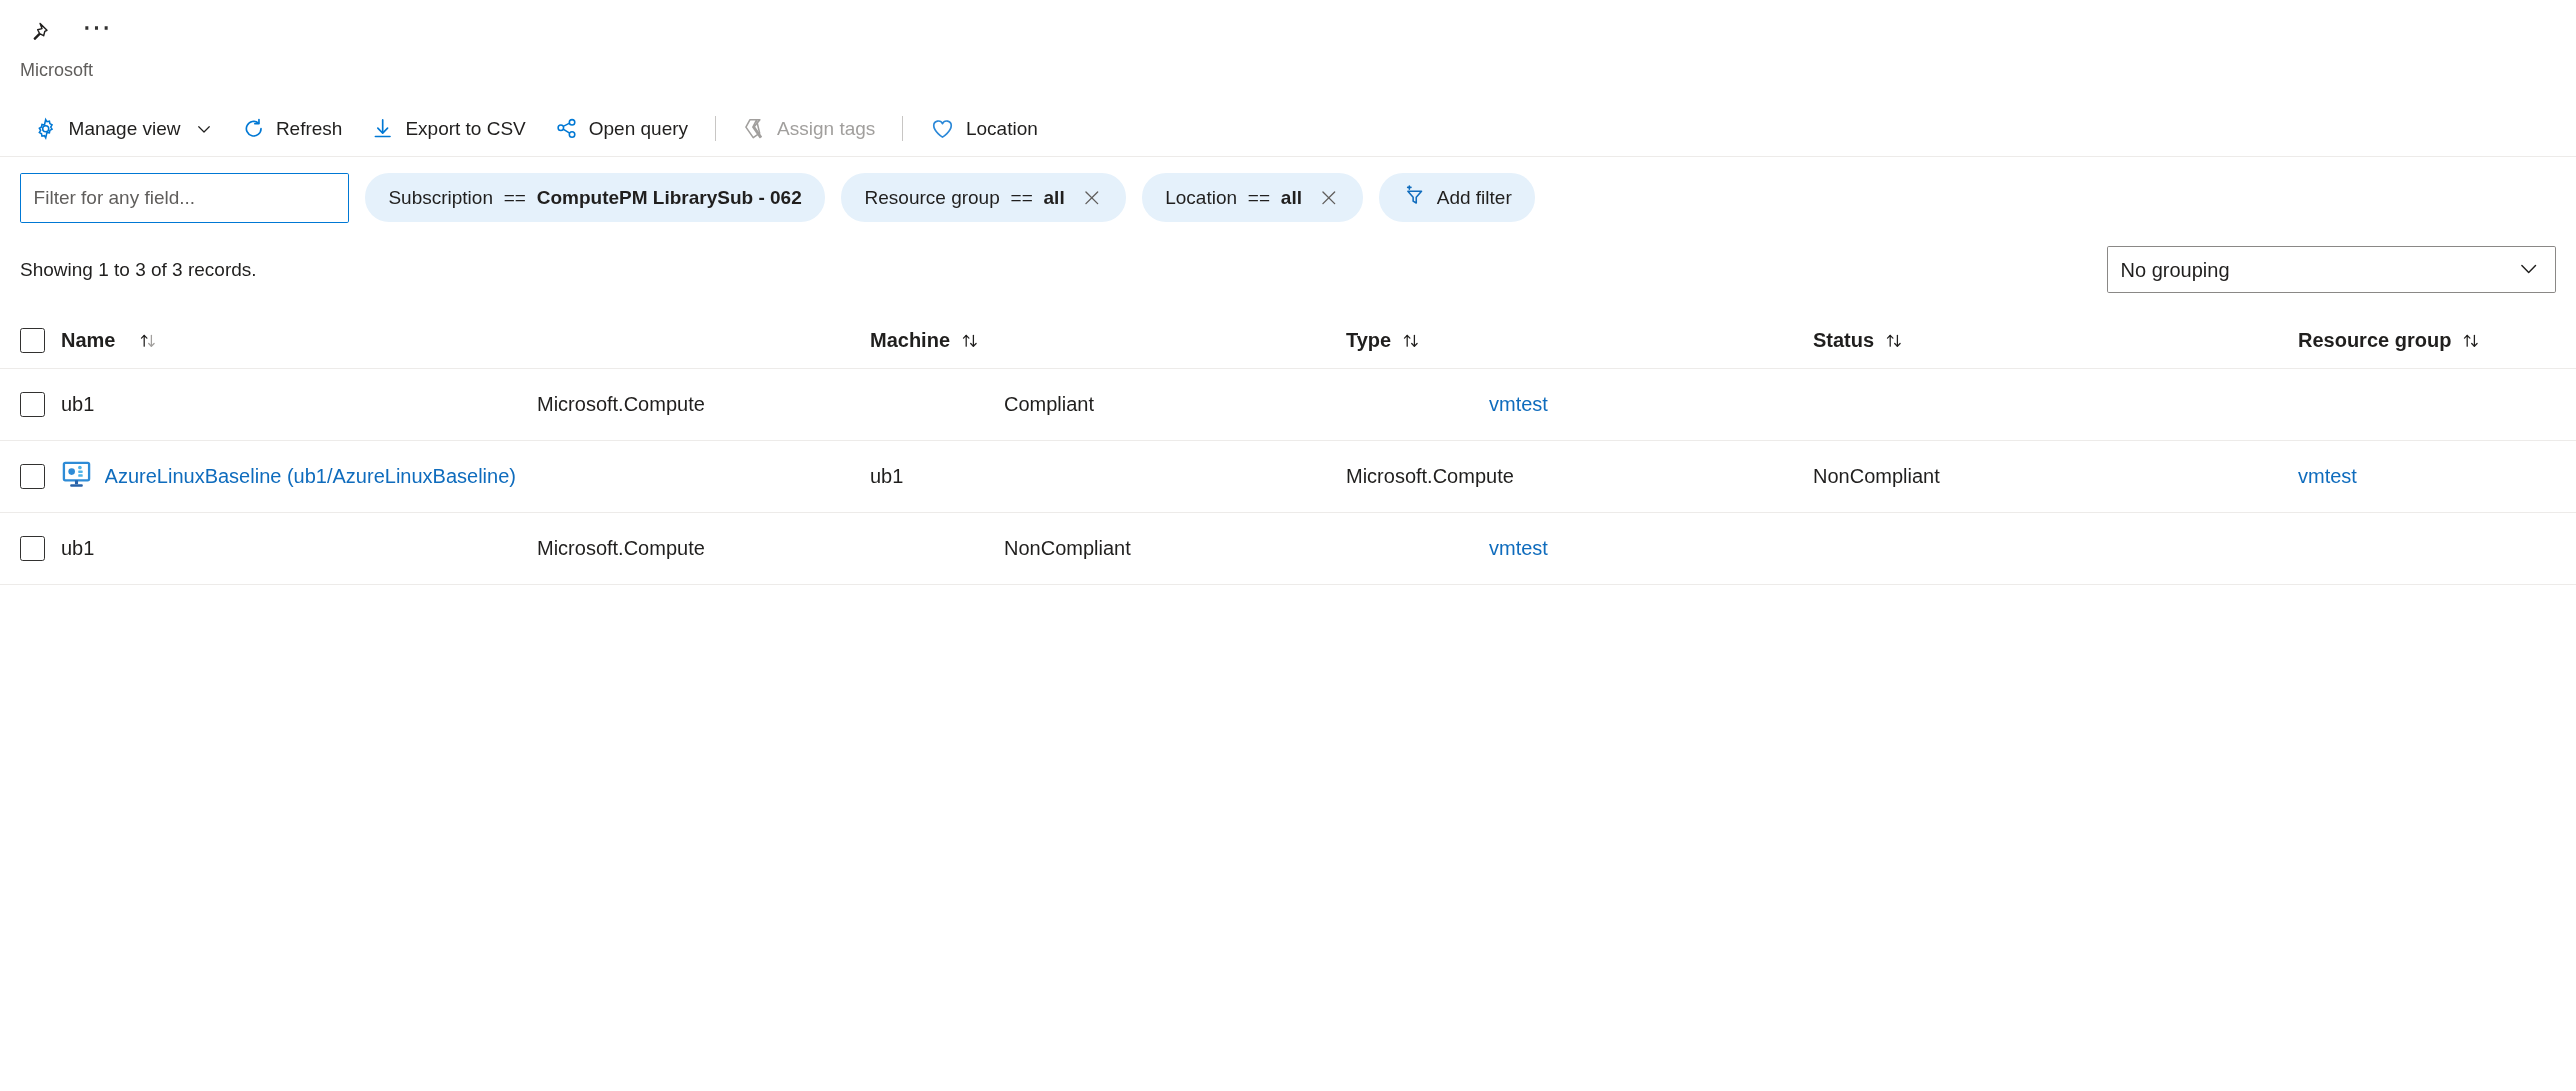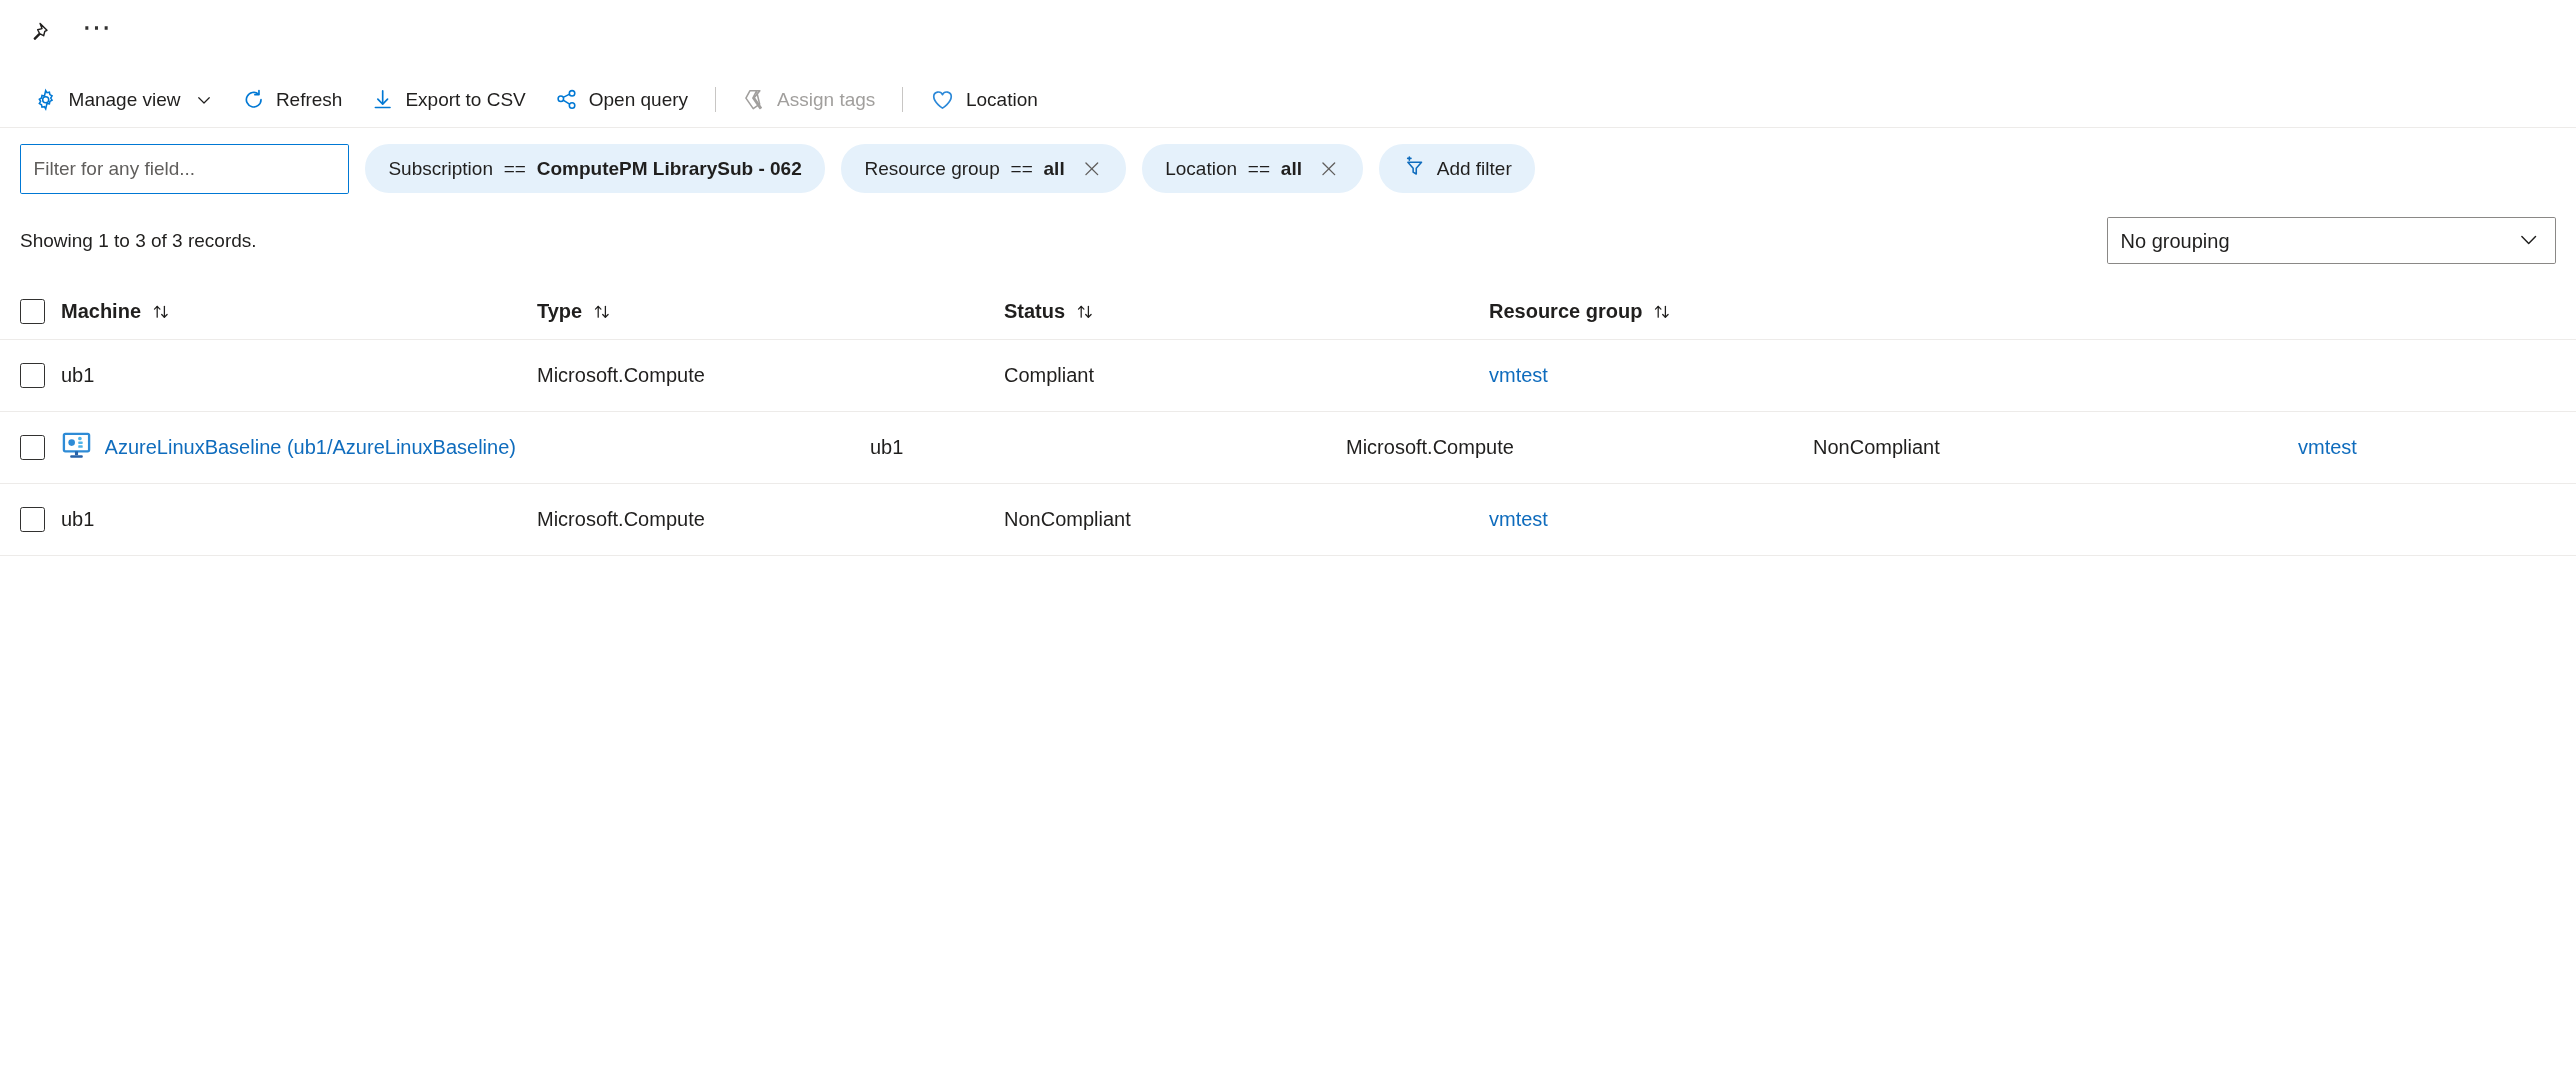--- a/index.html
+++ b/index.html
@@ -203,20 +203,21 @@
       <span>
         <svg width="23.4" height="23.4" viewBox="0 0 24 24" fill="none" stroke="#201f1e" stroke-width="1.5" stroke-linecap="round" stroke-linejoin="round">
           <path d="M14.5 2.5l7 7-2.2 1.2-1.2 4.4-3.6-1.8-5.3 5.3-.7-.7 5.3-5.3-1.8-3.6 4.4-1.2z"></path>
         </svg>
       </span>
     </div>
     <div class="hdr-icon-btn ellipsis-btn">
       <span>⋯</span>
     </div>
   </div>
+  <div class="subtitle">Microsoft</div>
 </div>
 
 <div class="command-bar">
 
   <div class="cmd">
     <span>
       <svg width="23.4" height="23.4" viewBox="0 0 24 24" fill="none" stroke="#0078d4" stroke-width="1.6">
         <circle cx="12" cy="12" r="3.1"></circle>
         <path d="M12 2.6l1.3 2.2 2.5-.5.5 2.5 2.2 1.3-1.3 2.2 1.3 2.2-2.2 1.3-.5 2.5-2.5-.5L12 21.4l-1.3-2.2-2.5.5-.5-2.5-2.2-1.3 1.3-2.2-1.3-2.2 2.2-1.3.5-2.5 2.5.5z"></path>
       </svg>
@@ -347,20 +348,35 @@
         </svg>
     </span>
   </div>
 </div>
 
 <div class="grid">
 
   <div class="grid-row grid-head">
     <div class="col-check">
       <div class="chk"></div>
+    </div>
+    <div class="col-name hdr-cell">
+      <span>Name</span>
+      <span class="sort-ico">
+        <svg width="21.6" height="21.6" viewBox="0 0 24 24" fill="none" stroke-width="1.4" stroke-linecap="round" stroke-linejoin="round">
+            <g stroke="#201f1e">
+              <line x1="8" y1="18" x2="8" y2="6"></line>
+              <polyline points="5,9 8,6 11,9"></polyline>
+            </g>
+            <g stroke="#a19f9d">
+              <line x1="16" y1="6" x2="16" y2="18"></line>
+              <polyline points="13,15 16,18 19,15"></polyline>
+            </g>
+          </svg>
+      </span>
     </div>
     <div class="col-machine hdr-cell">
       <span>Machine</span>
       <span class="sort-ico">
         <svg width="21.6" height="21.6" viewBox="0 0 24 24" fill="none" stroke="#201f1e" stroke-width="1.4" stroke-linecap="round" stroke-linejoin="round">
             <line x1="8" y1="18" x2="8" y2="6"></line>
             <polyline points="5,9 8,6 11,9"></polyline>
             <line x1="16" y1="6" x2="16" y2="18"></line>
             <polyline points="13,15 16,18 19,15"></polyline>
           </svg>

